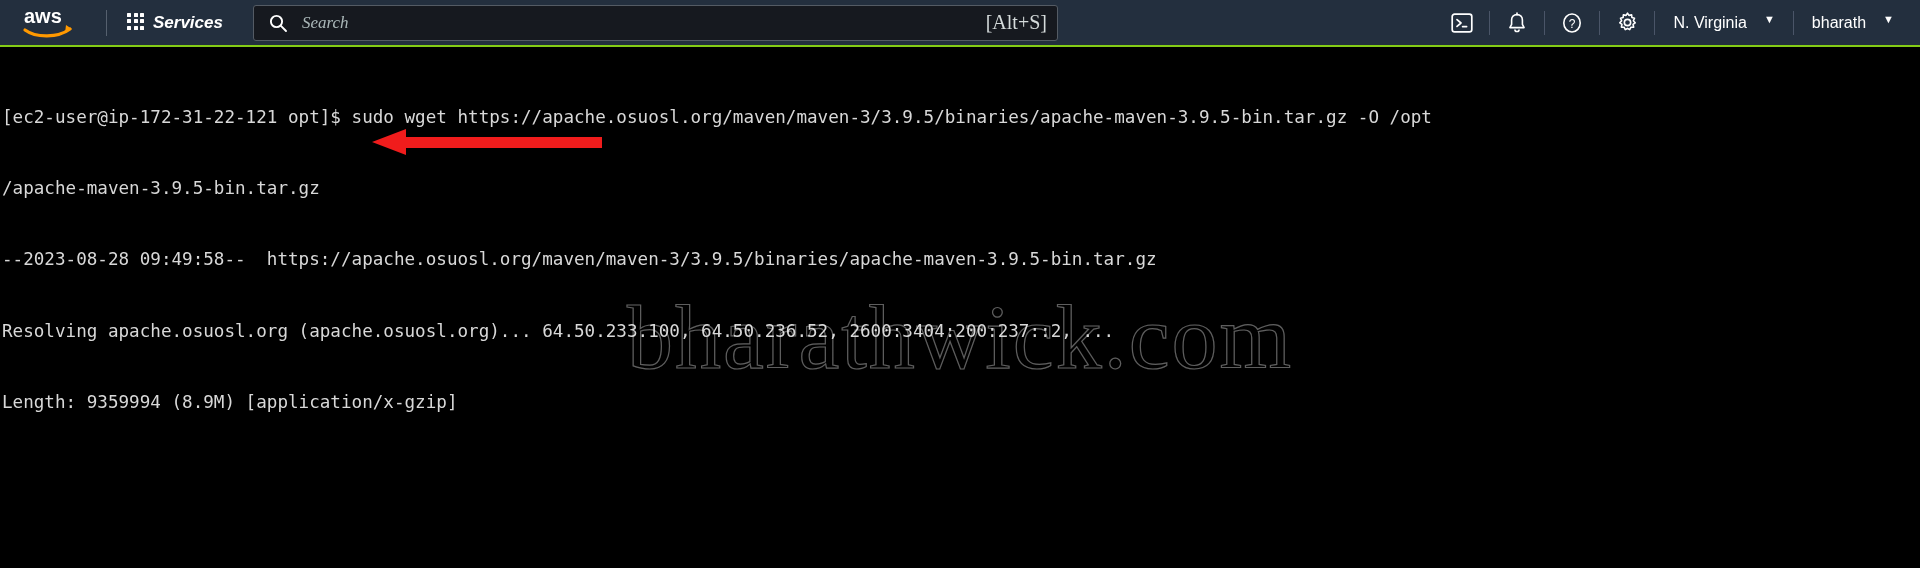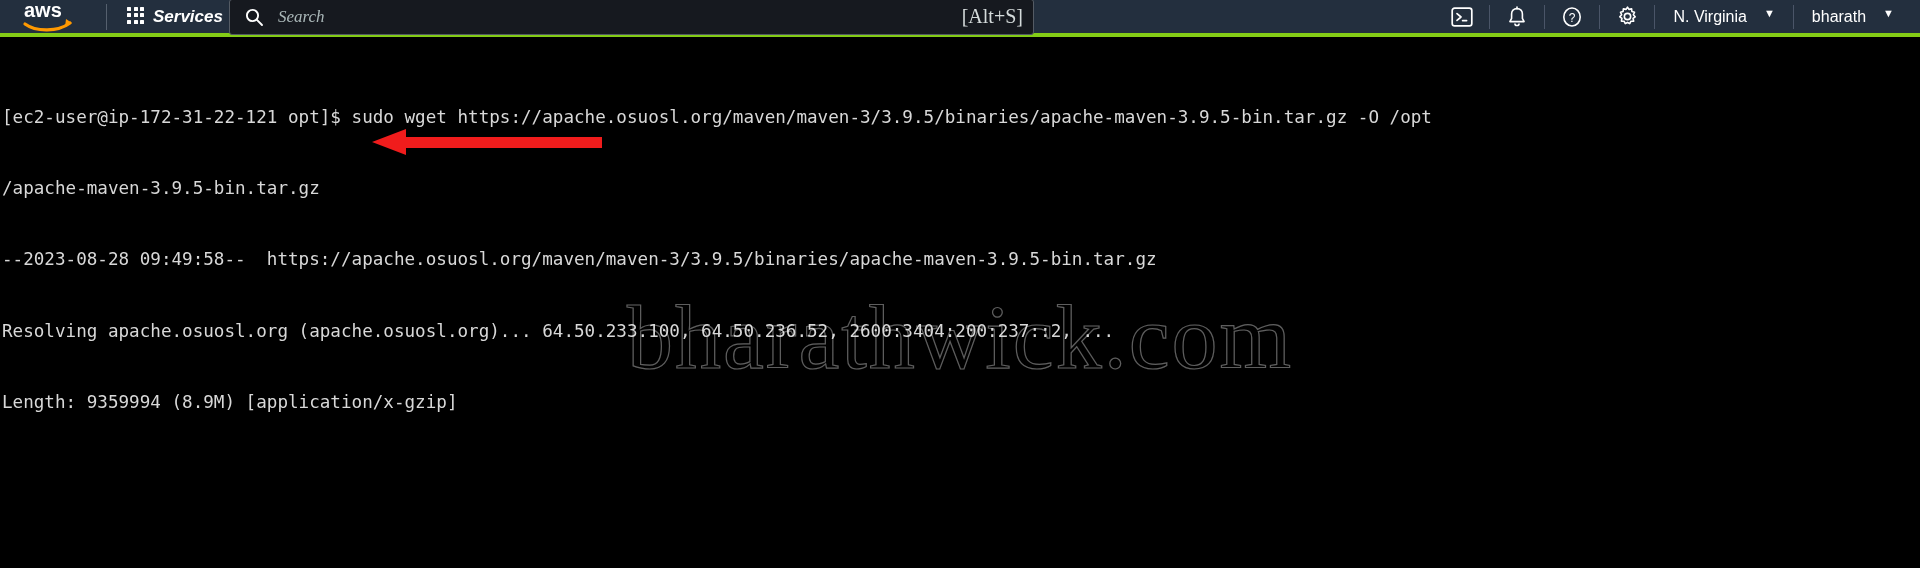--- a/index.html
+++ b/index.html
@@ -10,28 +10,28 @@
   body {
     width: 1920px;
     height: 568px;
     overflow: hidden;
     font-family: "Liberation Sans", sans-serif;
     position: relative;
   }
 
   
   .aws-header {
-    height: 37px;
+    height: 47px;
     background: #232f3e;
     display: flex;
     align-items: center;
     box-sizing: border-box;
     padding: 0 14px 0 22px;
     position: relative;
-    border-bottom: 4px solid #84cc16;
+    border-bottom: 2px solid #84cc16;
   }
   .aws-logo {
     width: 58px;
     height: 40px;
     position: relative;
     flex: 0 0 auto;
     margin-right: 12px;
   }
   .aws-logo svg { display: block; }
 
@@ -66,21 +66,21 @@
   .grid-icon i {
     display: block;
     width: 4px;
     height: 4px;
     background: #ffffff;
     border-radius: 0.5px;
   }
 
   .search-wrap {
     flex: 0 1 805px;
-    margin-left: 0;
+    margin-left: 24px;
     height: 36px;
     background: #16191f;
     border: 1px solid #545b64;
     border-radius: 3px;
     display: flex;
     align-items: center;
     padding: 0 10px 0 14px;
     box-sizing: border-box;
     position: relative;
   }

